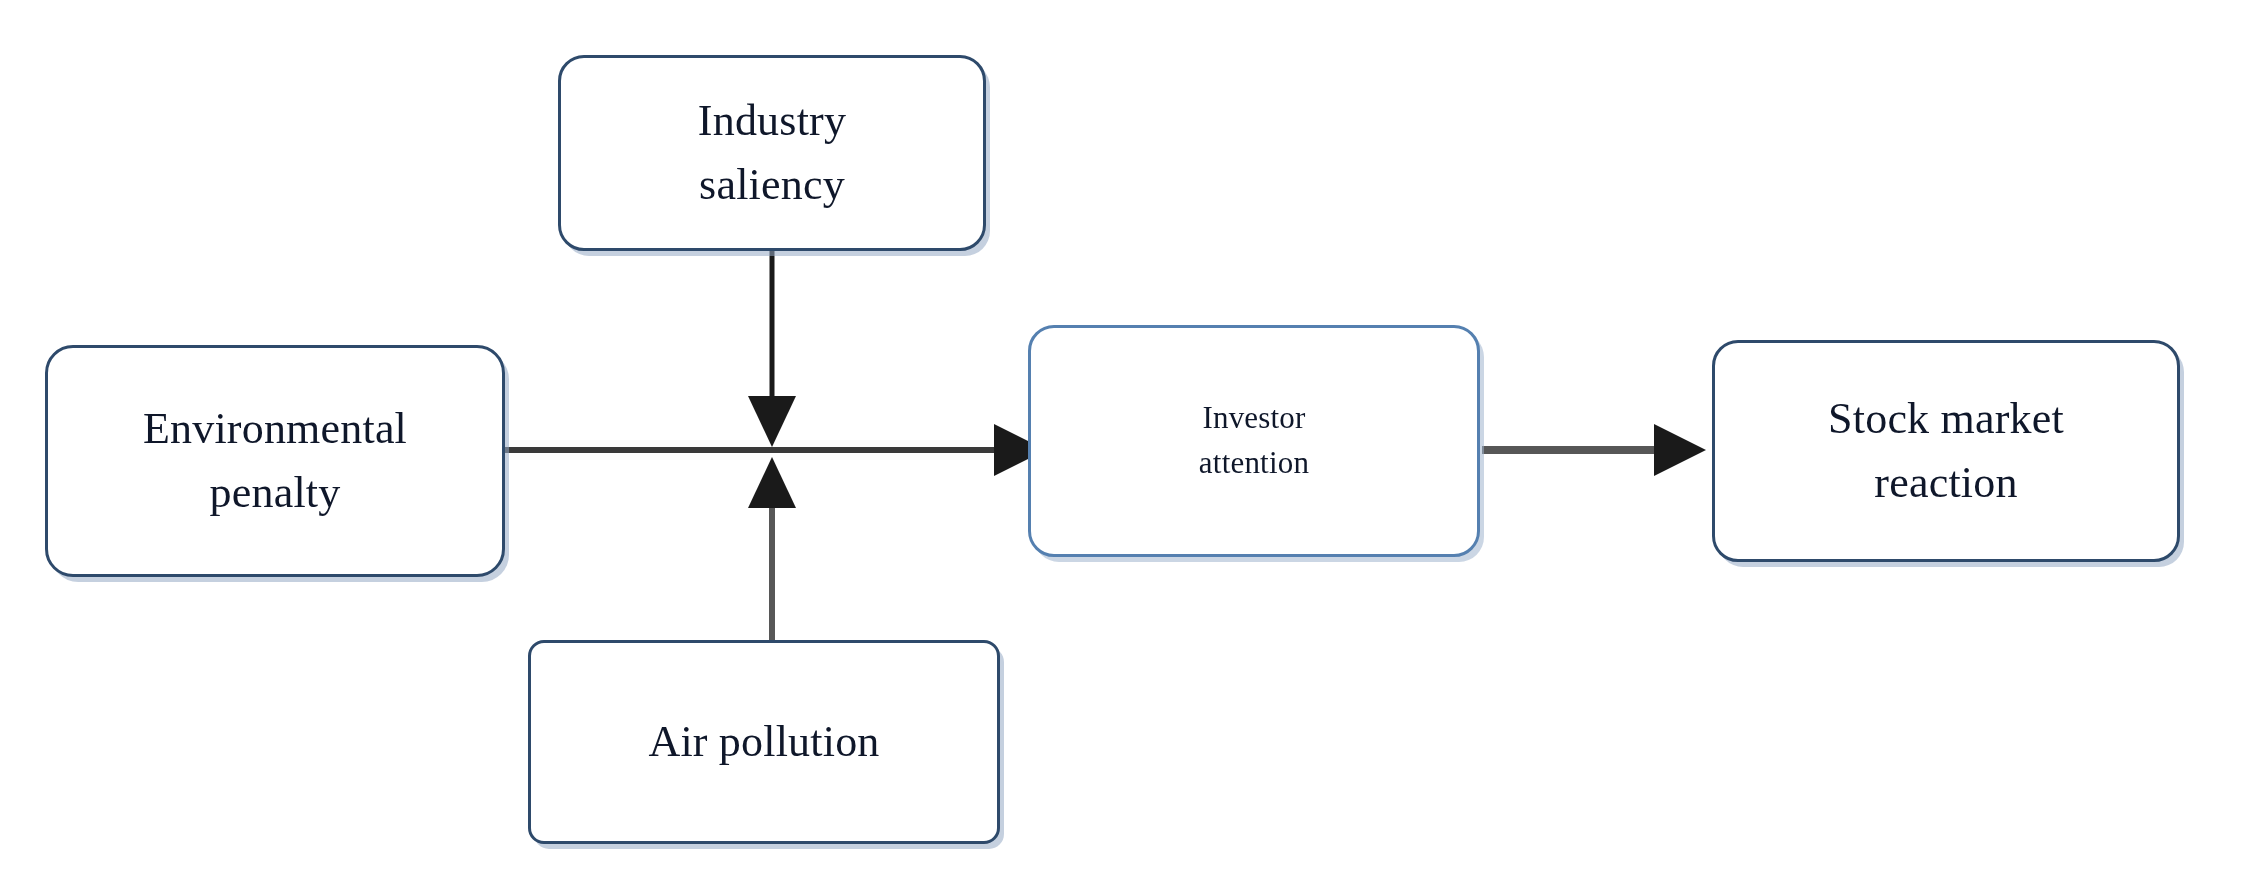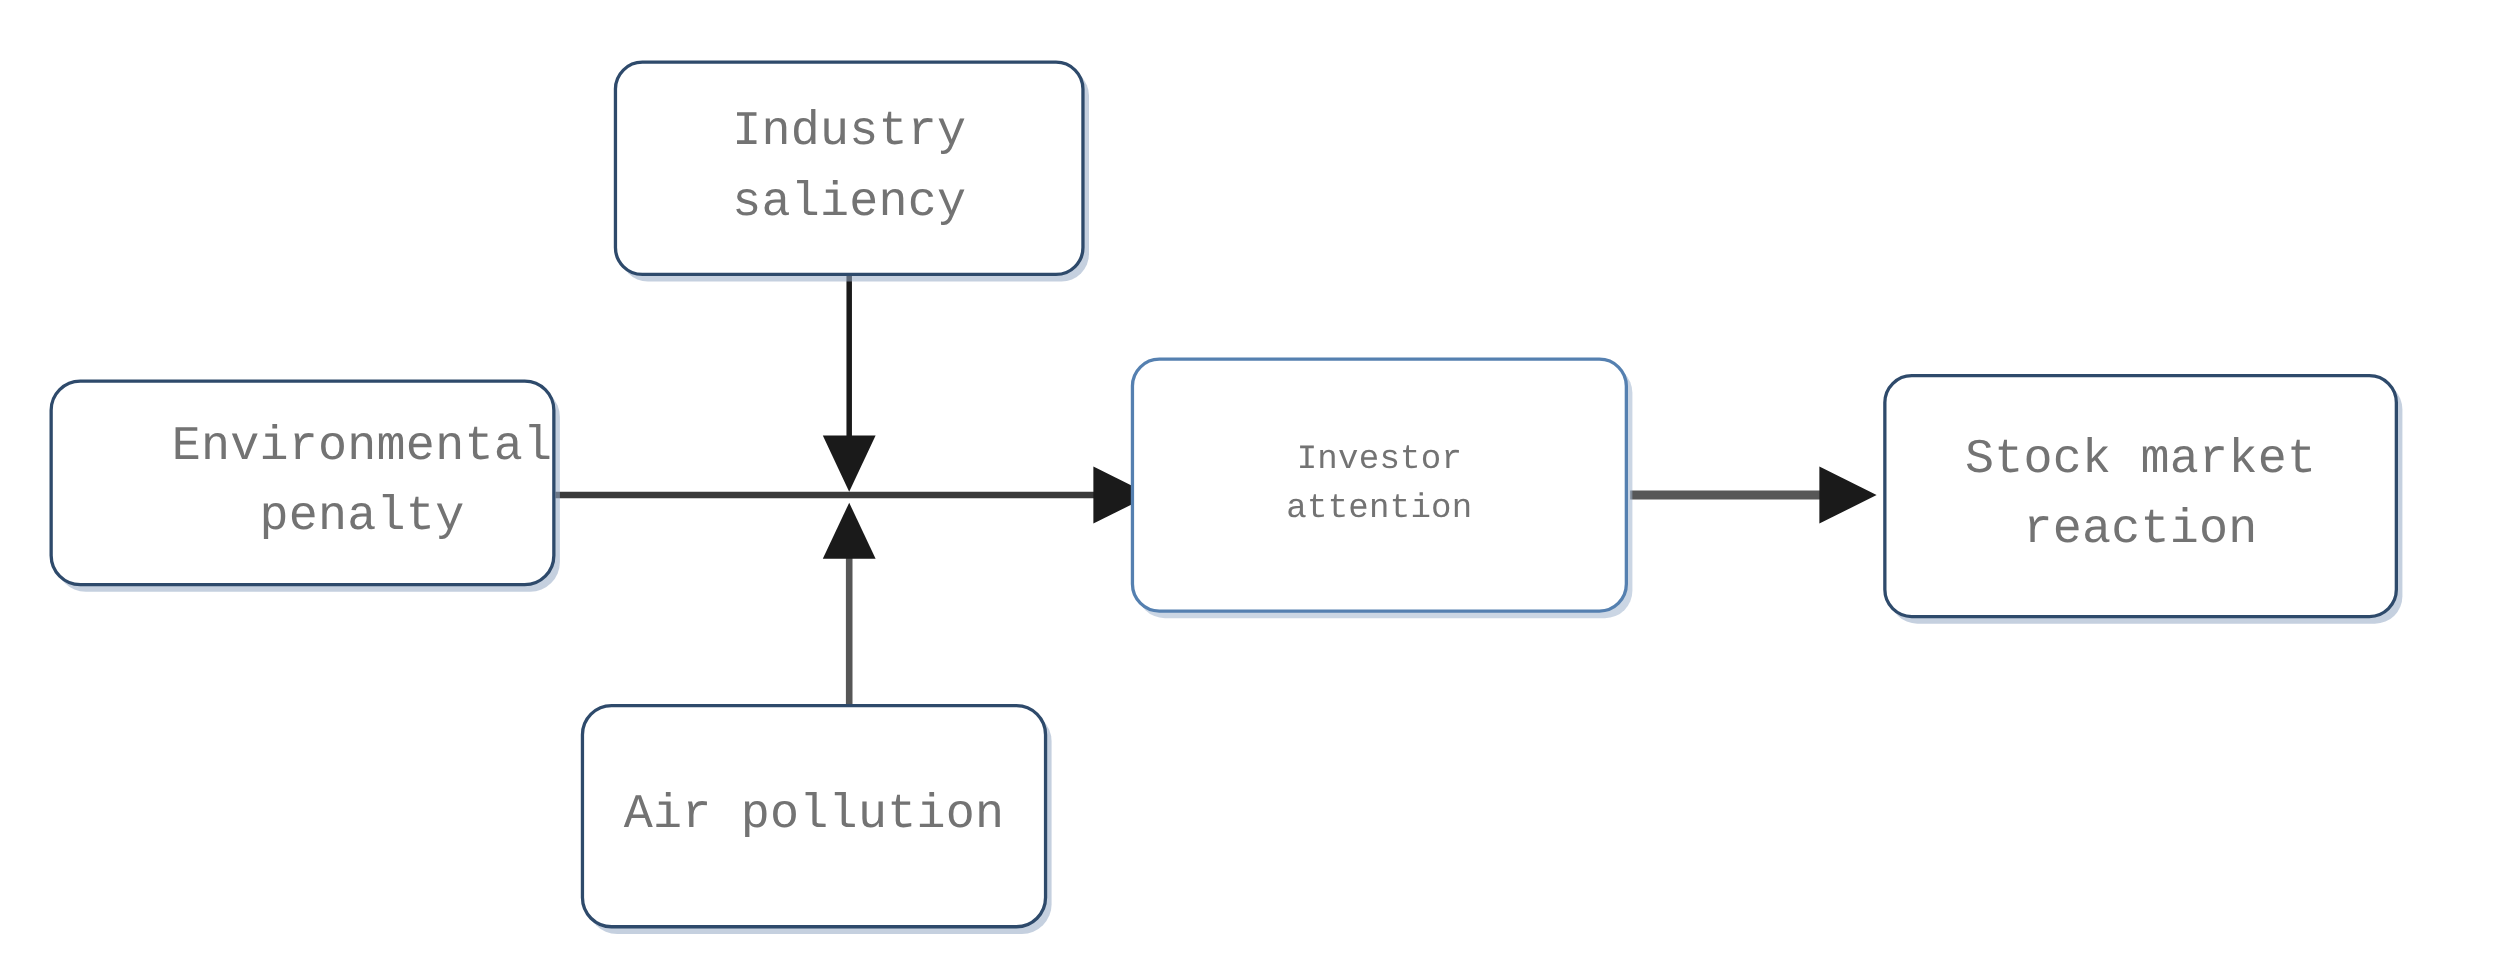--- a/index.html
+++ b/index.html
@@ -21,22 +21,22 @@
     position: absolute;
     box-sizing: border-box;
     background: #ffffff;
     border-style: solid;
     display: flex;
     align-items: center;
     justify-content: center;
     text-align: center;
   }
   .node .node-label {
-    font-family: Liberation Mono, monospace;
-    color: #737373;
+    font-family: Liberation Serif, serif;
+    color: #0f172a;
     line-height: 1.45;
     white-space: pre-line;
     letter-spacing: 0.2px;
   }
   .edge-layer {
     position: absolute;
     left: 0;
     top: 0;
     width: 2266px;
     height: 873px;
@@ -79,40 +79,40 @@
     </g>
   </svg>
 
   <div class="node" style="left:558px; top:55px; width:428px; height:196px; border-radius:26px;
               border-width:3px; border-color:#2e4a6b;
               box-shadow: 5px 6px 0 -1px rgba(150,170,196,0.55);">
     <div class="node-label" style="font-size:44px;">Industry
 saliency</div>
   </div>
 
-  <div class="node" style="left:45px; top:345px; width:460px; height:188px; border-radius:28px;
+  <div class="node" style="left:45px; top:345px; width:460px; height:232px; border-radius:28px;
               border-width:3px; border-color:#2e4a6b;
-              box-shadow: 5px 6px 0 -1px rgba(150,170,196,0.55); justify-content: flex-end;">
+              box-shadow: 5px 6px 0 -1px rgba(150,170,196,0.55);">
     <div class="node-label" style="font-size:44px;">Environmental
 penalty</div>
   </div>
 
   <div class="node" style="left:1028px; top:325px; width:452px; height:232px; border-radius:26px;
               border-width:3px; border-color:#5580b0;
               box-shadow: 5px 6px 0 -1px rgba(160,180,205,0.55);">
     <div class="node-label" style="font-size:31px;">Investor
 attention</div>
   </div>
 
   <div class="node" style="left:1712px; top:340px; width:468px; height:222px; border-radius:26px;
               border-width:3px; border-color:#2e4a6b;
               box-shadow: 5px 6px 0 -1px rgba(150,170,196,0.55);">
     <div class="node-label" style="font-size:44px;">Stock market
 reaction</div>
   </div>
 
-  <div class="node" style="left:528px; top:640px; width:424px; height:204px; border-radius:28px;
+  <div class="node" style="left:528px; top:640px; width:472px; height:204px; border-radius:16px;
               border-width:3px; border-color:#2e4a6b;
               box-shadow: 5px 6px 0 -1px rgba(150,170,196,0.55);">
     <div class="node-label" style="font-size:44px;">Air pollution</div>
   </div>
 
 </div>
 
 </body></html>

